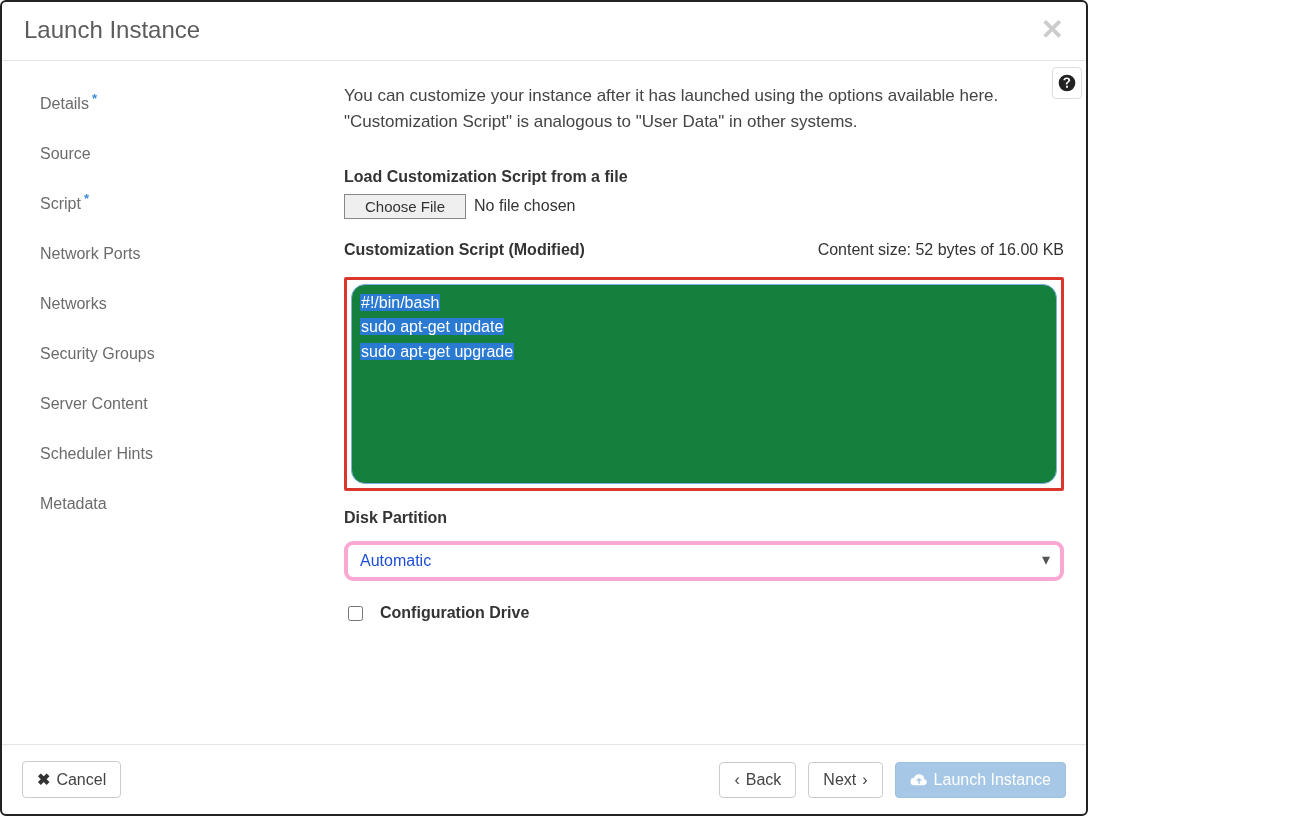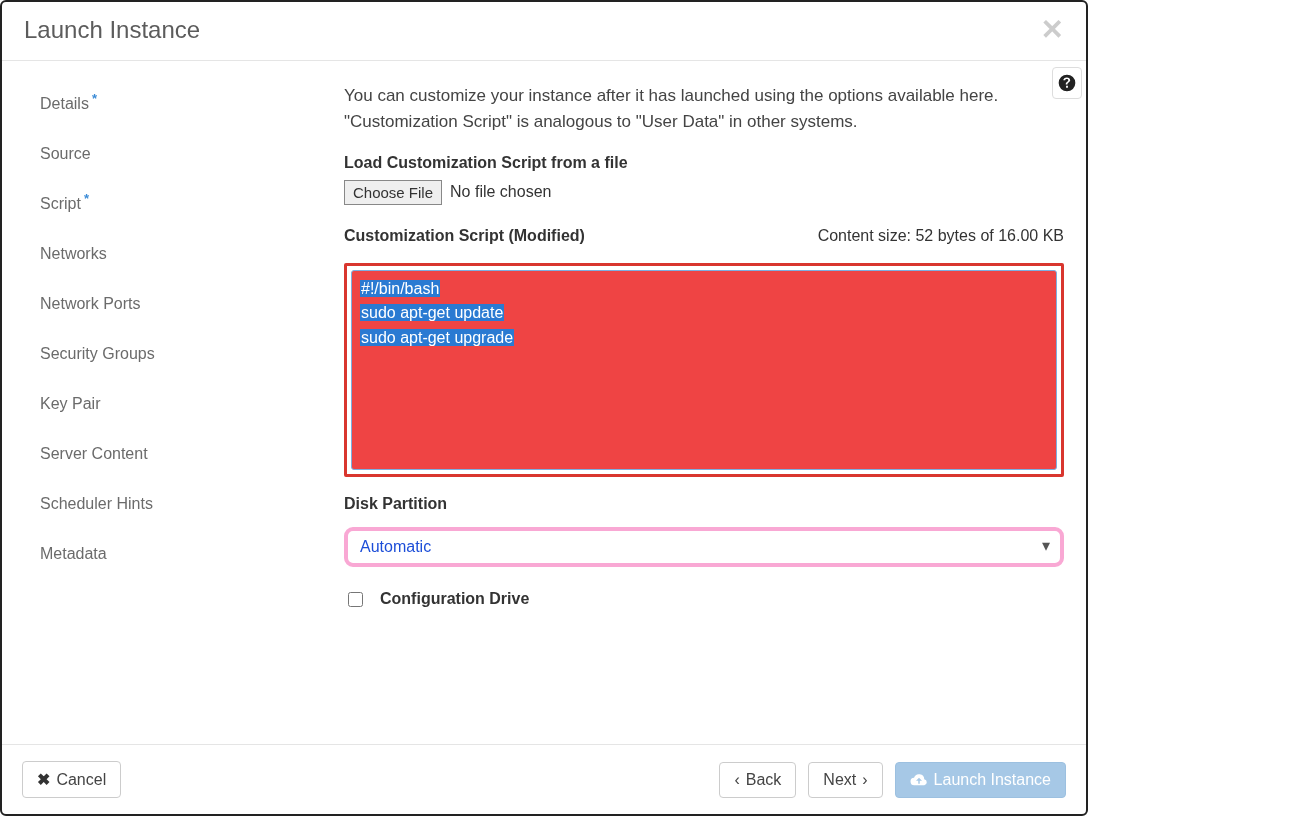--- a/index.html
+++ b/index.html
@@ -81,38 +81,38 @@
     color: #fff;
   }
   .main {
     flex: 1;
     padding: 22px 22px 22px 22px;
   }
   .intro {
     font-size: 17px;
     color: #444;
     line-height: 1.55;
-    margin-bottom: 18px;
+    margin-bottom: 32px;
     max-width: 900px;
   }
   .section-label {
     font-size: 16px;
     font-weight: 700;
     color: #333;
     margin-bottom: 8px;
   }
   .file-row {
     display: flex;
     align-items: center;
     gap: 8px;
     margin-bottom: 22px;
   }
   .choose-file-btn {
     font-size: 15px;
-    padding: 3px 8px;
+    padding: 3px 20px;
     border: 1px solid #888;
     background: #efefef;
     color: #333;
     cursor: pointer;
     font-family: inherit;
   }
   .file-status {
     font-size: 16px;
     color: #333;
   }
@@ -130,29 +130,29 @@
   .script-outline {
     border: 3px solid #d9362e;
     padding: 4px;
     border-radius: 2px;
     margin-bottom: 18px;
   }
   .script-area {
     width: 100%;
     height: 200px;
     border: 1px solid #7dafe0;
-    border-radius: 3px;
+    border-radius: 14px;
     padding: 6px 8px;
     font-family: inherit;
     font-size: 16px;
     line-height: 1.55;
     resize: both;
     outline: none;
     color: #333;
-    background: #ef4444;
+    background: #15803d;
   }
   .script-area .hl {
     background: #2a7ad2;
     color: #fff;
     padding: 0 1px;
   }
   .script-area .line { display: inline; }
   .disk-select {
     width: 100%;
     height: 40px;
@@ -242,30 +242,27 @@
           <span class="star">*</span>
       </div>
       <div class="sidebar-item">
         <span>Source</span>
       </div>
       <div class="sidebar-item">
         <span>Script</span>
           <span class="star">*</span>
       </div>
       <div class="sidebar-item">
+        <span>Network Ports</span>
+      </div>
+      <div class="sidebar-item">
         <span>Networks</span>
       </div>
       <div class="sidebar-item">
-        <span>Network Ports</span>
-      </div>
-      <div class="sidebar-item">
         <span>Security Groups</span>
-      </div>
-      <div class="sidebar-item">
-        <span>Key Pair</span>
       </div>
       <div class="sidebar-item">
         <span>Server Content</span>
       </div>
       <div class="sidebar-item">
         <span>Scheduler Hints</span>
       </div>
       <div class="sidebar-item">
         <span>Metadata</span>
       </div>

